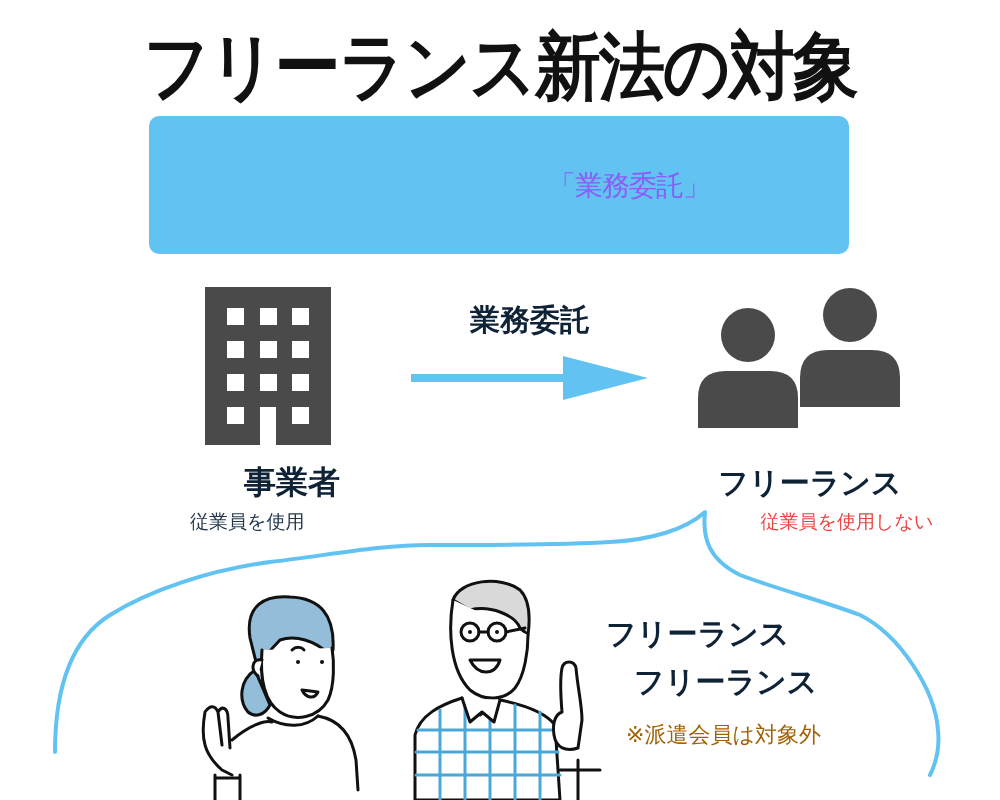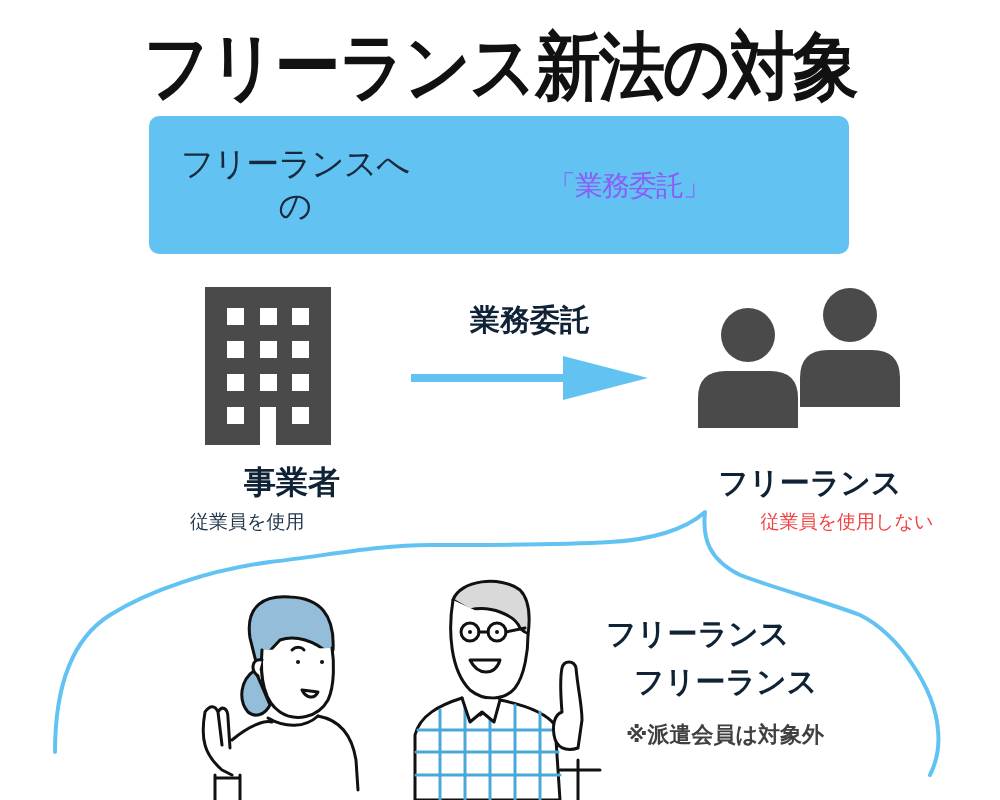--- a/index.html
+++ b/index.html
@@ -13,31 +13,30 @@
                 color:#16293d; letter-spacing:-1px; }
     .box-right { left:548px; top:160px; font-size:28px; line-height:52px; color:#8b5cf6; letter-spacing:-1px; }
     .lbl-bold { font-weight:900; color:#0f2236; }
     .lbl-arrow { left:430px; top:300px; width:200px; text-align:center; font-size:30px; line-height:40px; }
     .lbl-biz { left:200px; top:460px; width:140px; text-align:right; font-size:32px; line-height:44px; }
     .sub-biz { left:190px; top:507px; width:170px; font-size:19px; line-height:28px; color:#23384c; }
     .lbl-fl { left:712px; top:462px; width:196px; text-align:center; font-size:30px; line-height:42px; }
     .sub-fl { left:734px; top:507px; width:226px; text-align:center; font-size:19px; line-height:28px; color:#ef4444; }
     .silver1 { left:606px; top:612px; font-size:30px; line-height:44px; }
     .silver2 { left:634px; top:660px; font-size:30px; line-height:44px; }
-    .note { left:626px; top:718px; font-size:22px; line-height:34px; color:#404040;font-weight:bold; }
+    .note { left:626px; top:718px; font-size:22px; line-height:34px; color:#a16207; }
     svg { position:absolute; left:0; top:0; }
   </style>
 </head>
 <body>
 
 <div class="abs title">フリーランス新法の対象</div>
 
 <div class="abs box"></div>
 <div class="abs box-left">
-  <div>フリーランスへの</div>
 </div>
 <div class="abs box-right">「業務委託」</div>
 
 <svg width="1000" height="800" viewBox="0 0 1000 800">
 
   <g>
     <rect x="205" y="287" width="126" height="158" fill="#4a4a4a"></rect>
     <g fill="#ffffff">
       <rect x="227" y="308" width="17" height="17"></rect>
         <rect x="260" y="308" width="17" height="17"></rect>

